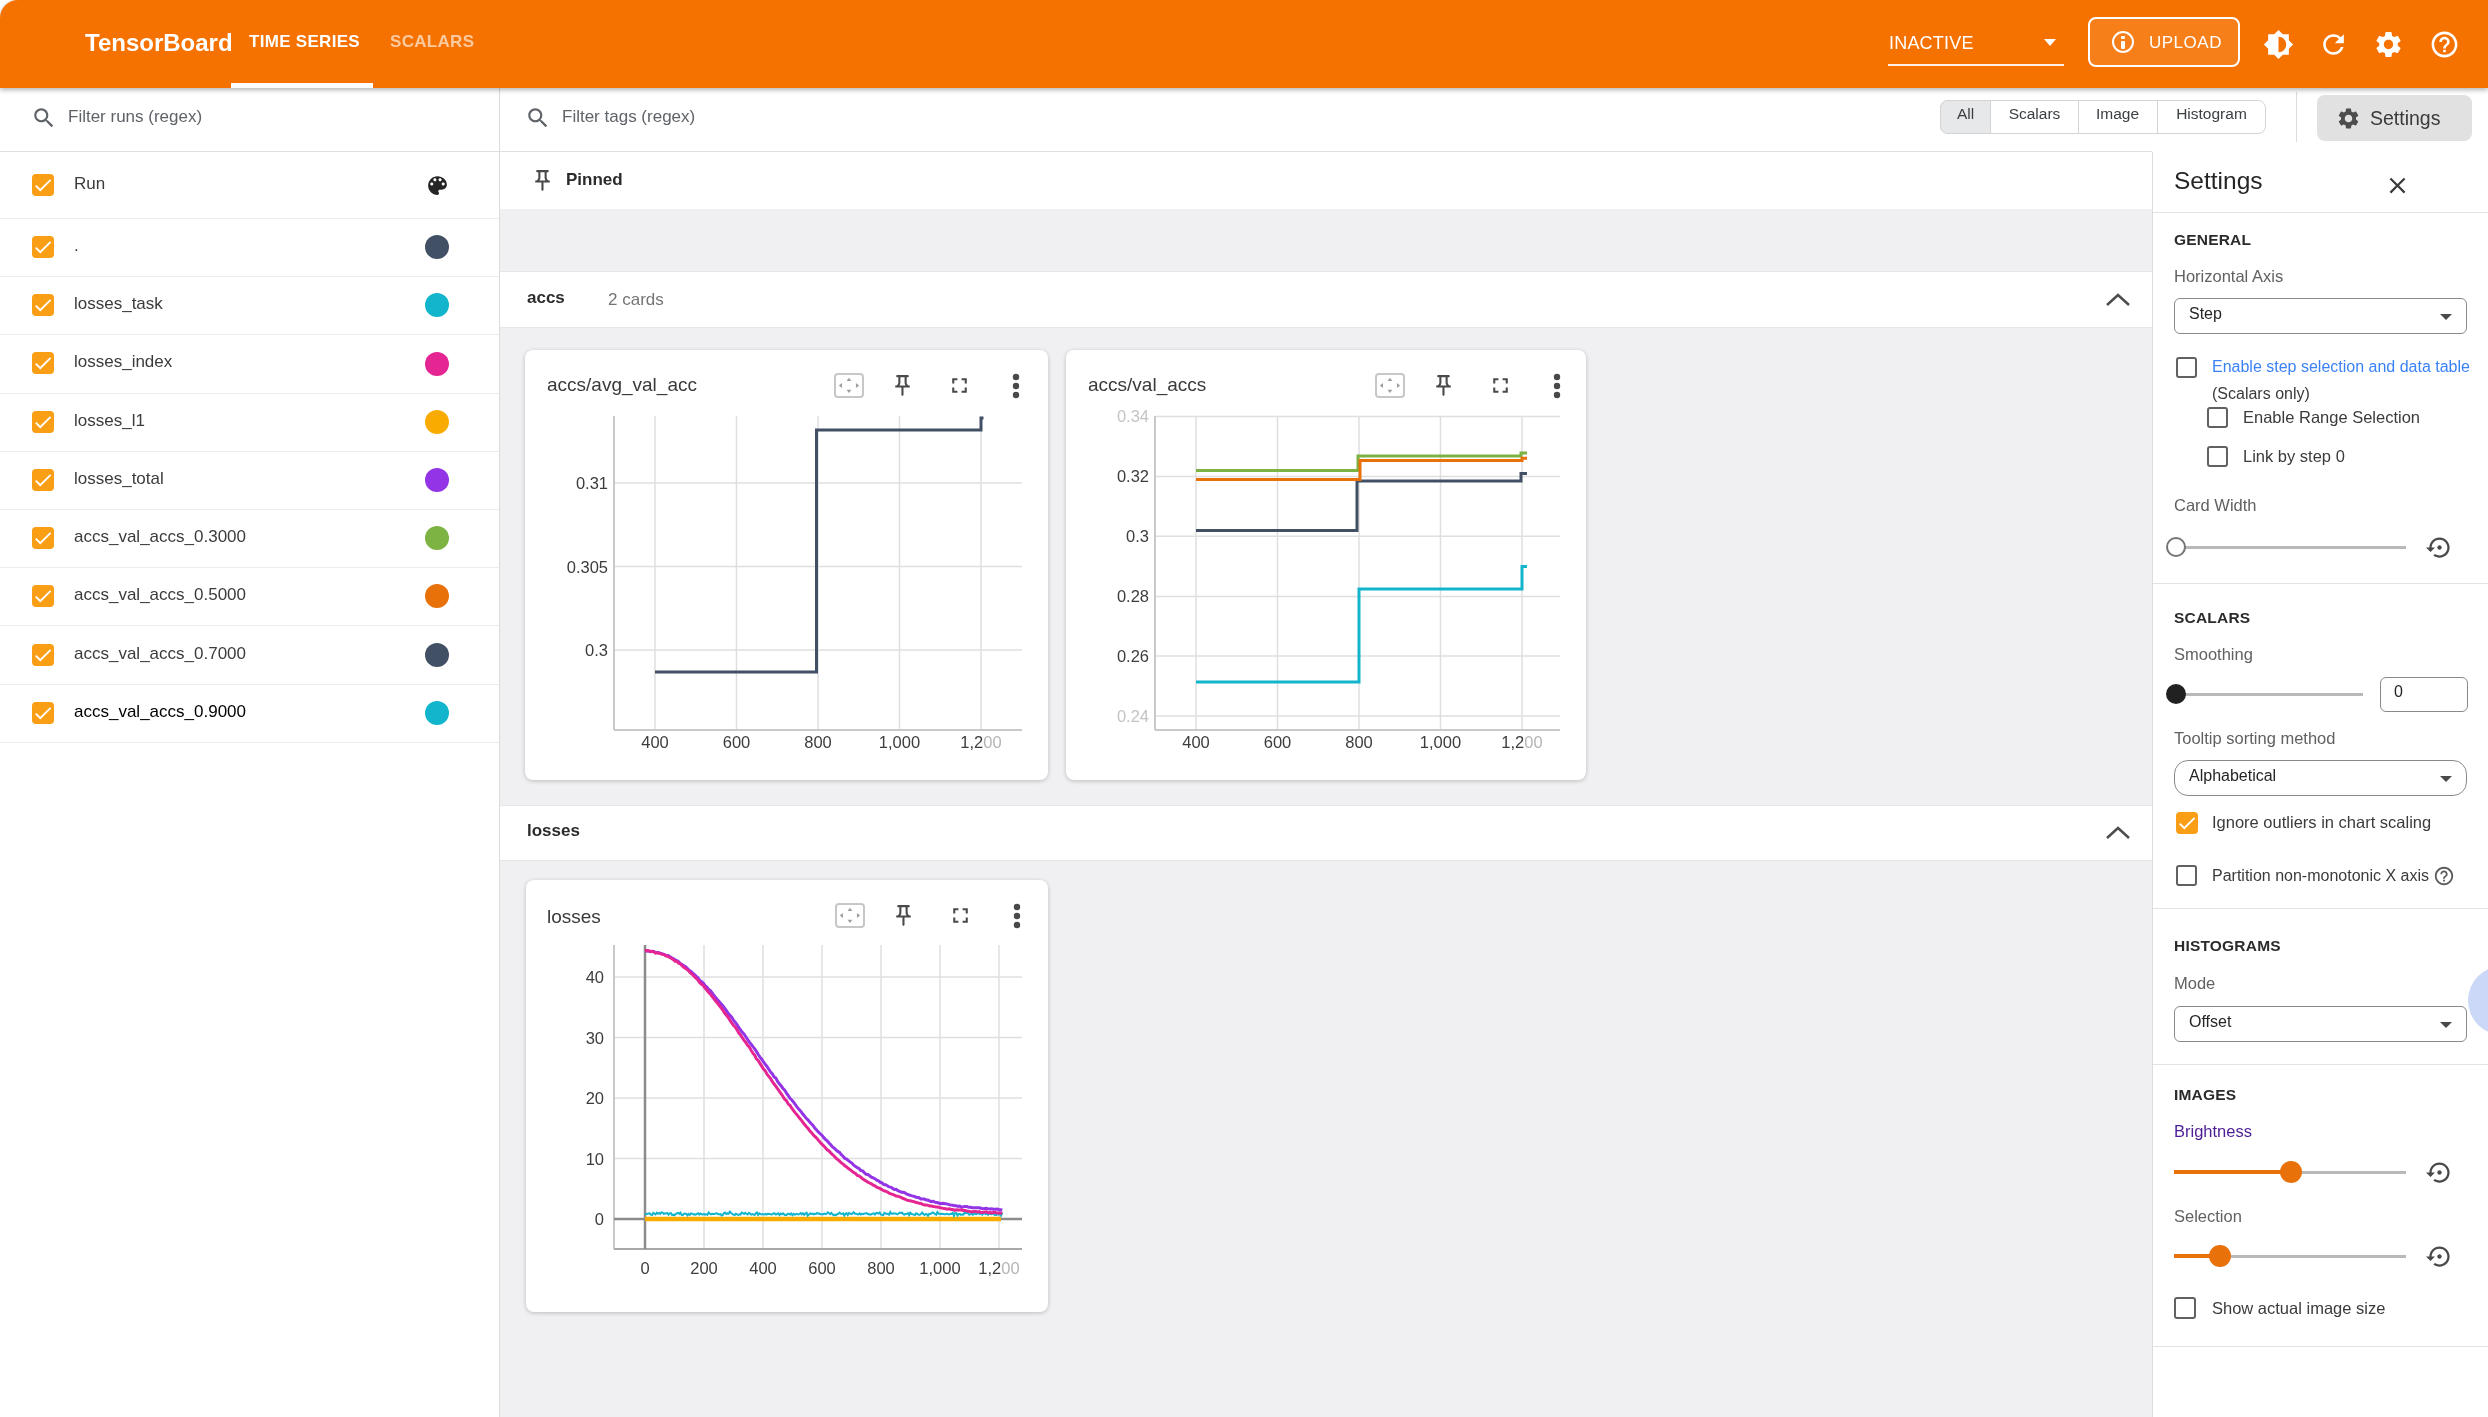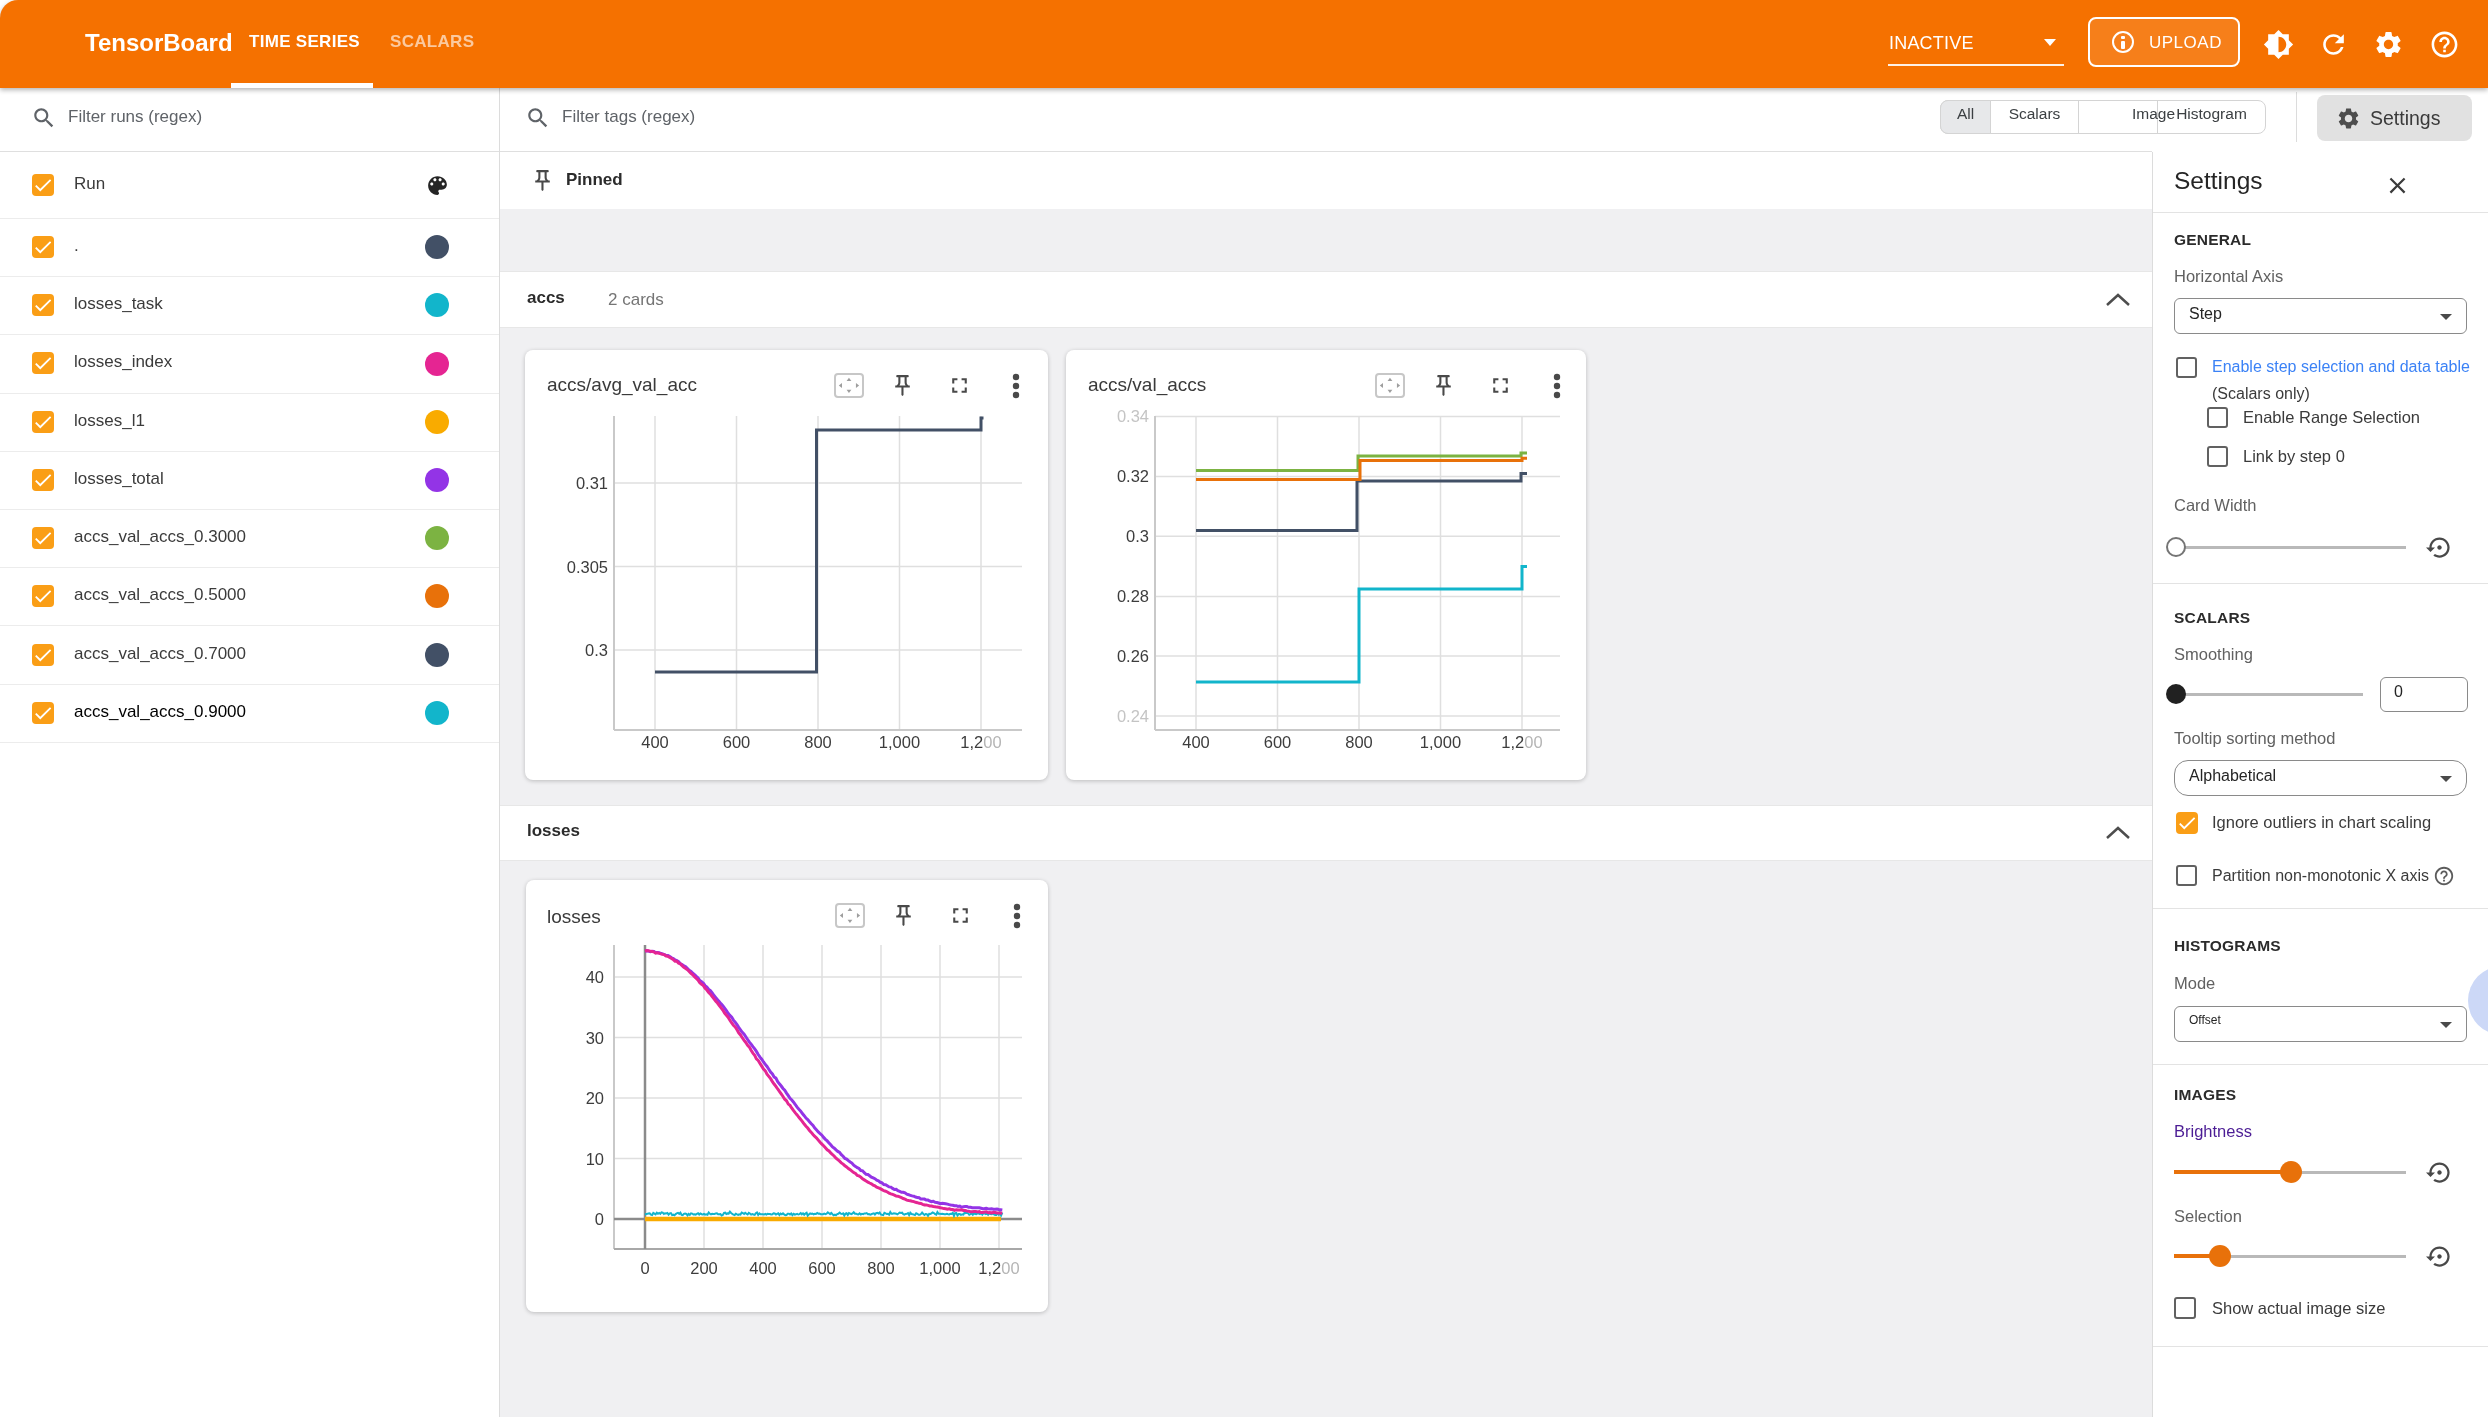--- a/index.html
+++ b/index.html
@@ -246,21 +246,21 @@
       <path d="M15.5 14h-.79l-.28-.27C15.41 12.59 16 11.11 16 9.5 16 5.91 13.09 3 9.5 3S3 5.91 3 9.5 5.91 16 9.5 16c1.61 0 3.09-.59 4.23-1.57l.27.28v.79l5 4.99L20.49 19l-4.99-5zm-6 0C7.01 14 5 11.99 5 9.5S7.01 5 9.5 5 14 7.01 14 9.5 11.99 14 9.5 14z" fill="#5f6368"></path>
     </svg>
     <div style="position:absolute;left:562px;top:107px;font-size:17px;color:#5f6368;">Filter tags (regex)</div>
     <div style="position:absolute;left:500px;top:151px;width:1652px;height:1px;background:#dfdfdf;"></div>
     <div style="position:absolute;left:1940px;top:100px;width:326px;height:34px;box-sizing:border-box;border:1px solid #d4d4d4;border-radius:8px;background:#fff;"></div>
     <div style="position:absolute;left:1940px;top:100px;width:51px;height:34px;box-sizing:border-box;border:1px solid #d4d4d4;border-radius:8px 0 0 8px;background:#e7e8ea;"></div>
     <div style="position:absolute;left:2078px;top:100px;width:1px;height:34px;background:#d4d4d4;"></div>
     <div style="position:absolute;left:2157px;top:100px;width:1px;height:34px;background:#d4d4d4;"></div>
     <div style="position:absolute;left:1940px;top:105px;width:51px;text-align:center;font-size:15.5px;color:#3c4043;">All</div>
     <div style="position:absolute;left:1991px;top:105px;width:87px;text-align:center;font-size:15.5px;color:#3c4043;">Scalars</div>
-    <div style="position:absolute;left:2078px;top:105px;width:79px;text-align:center;font-size:15.5px;color:#3c4043;margin-left:36px;">Image</div>
+    <div style="position:absolute;left:2078px;top:105px;width:79px;text-align:center;font-size:15.5px;color:#3c4043;">Image</div>
     <div style="position:absolute;left:2157px;top:105px;width:109px;text-align:center;font-size:15.5px;color:#3c4043;">Histogram</div>
     <div style="position:absolute;left:2296px;top:92px;width:1px;height:50px;background:#dcdcdc;"></div>
     <div style="position:absolute;left:2317px;top:95px;width:155px;height:46px;background:#e1e1e1;border-radius:8px;"></div>
     <svg style="position:absolute;left:2336px;top:106px;" width="25" height="25" viewBox="0 0 24 24">
       <path d="M19.14 12.94c.04-.3.06-.61.06-.94 0-.32-.02-.64-.07-.94l2.03-1.58c.18-.14.23-.41.12-.61l-1.92-3.32c-.12-.22-.37-.29-.59-.22l-2.39.96c-.5-.38-1.03-.7-1.62-.94l-.36-2.54c-.04-.24-.24-.41-.48-.41h-3.84c-.24 0-.43.17-.47.41l-.36 2.54c-.59.24-1.13.57-1.62.94l-2.39-.96c-.22-.08-.47 0-.59.22L2.74 8.87c-.12.21-.08.47.12.61l2.03 1.58c-.05.3-.09.63-.09.94s.02.64.07.94l-2.03 1.58c-.18.14-.23.41-.12.61l1.92 3.32c.12.22.37.29.59.22l2.39-.96c.5.38 1.03.7 1.62.94l.36 2.54c.05.24.24.41.48.41h3.84c.24 0 .44-.17.47-.41l.36-2.54c.59-.24 1.13-.56 1.62-.94l2.39.96c.22.08.47 0 .59-.22l1.92-3.32c.12-.22.07-.47-.12-.61l-2.01-1.58zM12 15.6c-1.98 0-3.6-1.62-3.6-3.6s1.62-3.6 3.6-3.6 3.6 1.62 3.6 3.6-1.62 3.6-3.6 3.6z" fill="#4d4d4d"></path>
     </svg>
     <div style="position:absolute;left:2370px;top:107px;font-size:19.5px;color:#3a3a3a;">Settings</div>
 <div style="position:absolute;left:2152px;top:152px;width:1px;height:1265px;background:#dcdcdc;"></div>
     <div style="position:absolute;left:2174px;top:167px;font-size:24.5px;color:#252525;">Settings</div>
     <svg style="position:absolute;left:2384px;top:172px;" width="27" height="27" viewBox="0 0 24 24">
@@ -308,21 +308,21 @@
     <div style="position:absolute;left:2212px;top:813px;font-size:16.5px;color:#3b3b3b;">Ignore outliers in chart scaling</div>
     <div style="position:absolute;left:2176px;top:865px;width:21px;height:21px;box-sizing:border-box;border:2.5px solid #616161;border-radius:3px;"></div>
     <div style="position:absolute;left:2212px;top:867px;font-size:16px;color:#3b3b3b;">Partition non-monotonic X axis</div>
     <svg style="position:absolute;left:2433px;top:865px;" width="22" height="22" viewBox="0 0 24 24">
       <path d="M11 18h2v-2h-2v2zm1-16C6.48 2 2 6.48 2 12s4.48 10 10 10 10-4.48 10-10S17.52 2 12 2zm0 18c-4.41 0-8-3.59-8-8s3.59-8 8-8 8 3.59 8 8-3.59 8-8 8zm0-14c-2.21 0-4 1.79-4 4h2c0-1.1.9-2 2-2s2 .9 2 2c0 2-3 1.75-3 5h2c0-2.25 3-2.5 3-5 0-2.21-1.79-4-4-4z" fill="#5c5c5c"></path>
     </svg>
     <div style="position:absolute;left:2153px;top:908px;width:335px;height:1px;background:#e3e3e3;"></div>
     <div style="position:absolute;left:2174px;top:937px;font-size:15.5px;font-weight:bold;color:#2b2b2b;letter-spacing:0.2px;">HISTOGRAMS</div>
     <div style="position:absolute;left:2174px;top:974px;font-size:16.5px;color:#616161;">Mode</div>
     <div style="position:absolute;left:2174px;top:1006px;width:293px;height:36px;box-sizing:border-box;border:1.5px solid #8a8a8a;border-radius:6px;">
-      <div style="position:absolute;left:14px;top:6px;font-size:12px;color:#252525;">Offset</div>
+      <div style="position:absolute;left:14px;top:6px;font-size:16px;color:#252525;">Offset</div>
       <svg style="position:absolute;right:12px;top:13px;" width="16" height="10" viewBox="0 0 16 10">
         <path d="M2 2l6 6 6-6z" fill="#4a4a4a"></path>
       </svg>
     </div>
     <div style="position:absolute;left:2153px;top:1064px;width:335px;height:1px;background:#e3e3e3;"></div>
     <div style="position:absolute;left:2174px;top:1086px;font-size:15.5px;font-weight:bold;color:#2b2b2b;letter-spacing:0.2px;">IMAGES</div>
     <div style="position:absolute;left:2174px;top:1122px;font-size:16.5px;color:#4c1d95;">Brightness</div>
     <div style="position:absolute;left:2174px;top:1170px;width:117.15999999999985px;height:4px;background:#e8710a;"></div>
     <div style="position:absolute;left:2291.16px;top:1170.5px;width:114.84000000000015px;height:3px;background:#b9b9b9;"></div>
     <div style="position:absolute;left:2280.16px;top:1161px;width:22px;height:22px;box-sizing:border-box;border-radius:50%;background:#e8710a;"></div>

